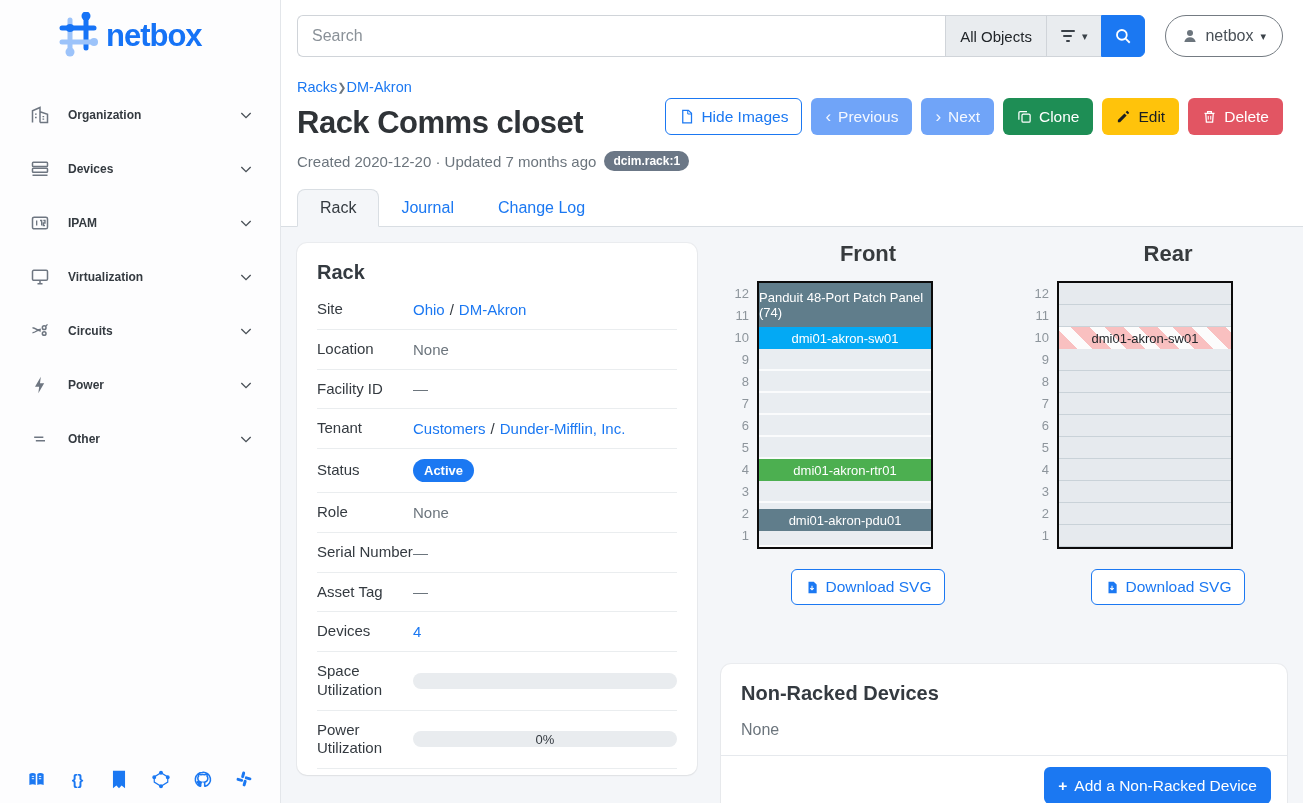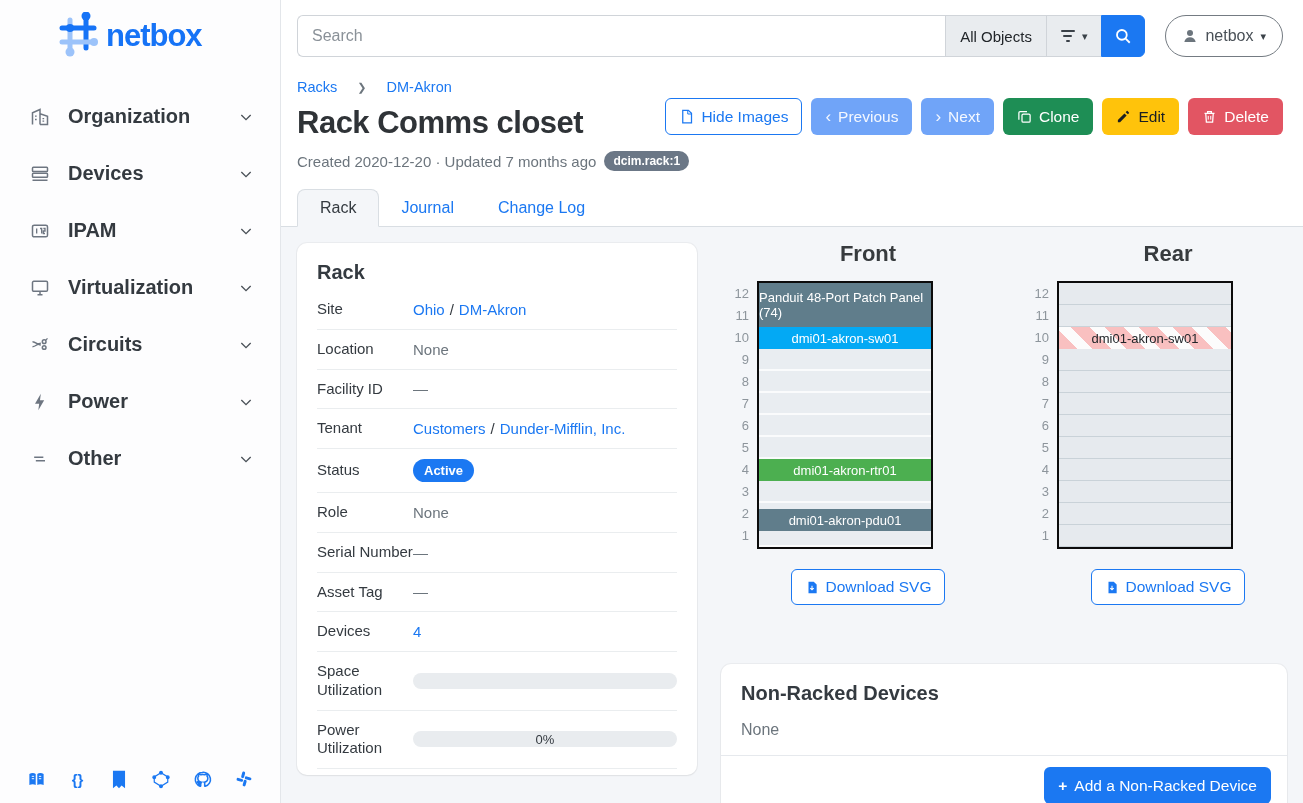--- a/index.html
+++ b/index.html
@@ -6,21 +6,21 @@
   html,body { width:1303px; height:803px; }
   body { font-family:"Liberation Sans", sans-serif; background:#fff; overflow:hidden; }
   .page { width:1303px; height:803px; display:flex; overflow:hidden; }
 
   
   .sidebar { width:281px; flex:0 0 281px; background:#fdfdfe; border-right:1px solid #e3e6ea; position:relative; }
   .logo { display:flex; align-items:center; justify-content:center; padding:12px 0 6px 0; }
   .nav { margin-top:22px; }
   .nav-item { display:flex; align-items:center; padding:17px 26px 17px 30px; cursor:pointer; }
   .nav-item .nicon { width:20px; height:20px; margin-right:18px; color:#6e7681; flex:0 0 20px; }
-  .nav-item .nlabel { font-size:20px; font-weight:bold; color:#343a40; flex:1; }
+  .nav-item .nlabel { font-size:12px; font-weight:bold; color:#343a40; flex:1; }
   .nav-item .chev { color:#495057; }
   .side-footer { position:absolute; bottom:14px; left:0; right:0; display:flex; justify-content:space-between; padding:0 26px; align-items:center; }
   .side-footer .ficon { color:#1b78f2; width:20px; height:20px; display:inline-flex; align-items:center; justify-content:center; font-size:15px; font-weight:bold; cursor:pointer; }
 
   
   .main { flex:1; display:flex; flex-direction:column; background:#fff; min-width:0; }
 
   .topbar { display:flex; align-items:center; padding:15px 20px 14px 16px; }
   .search-group { display:flex; flex:1; height:42px; }
   .search-input { flex:1; border:1px solid #d0d4d9; border-right:none; border-radius:6px 0 0 6px; padding:0 14px; font-size:16px; color:#343a40; outline:none; background:#fff; font-family:"Liberation Sans", sans-serif; }
@@ -28,21 +28,21 @@
   .seg { display:flex; align-items:center; background:#e9ecef; border:1px solid #d0d4d9; border-right:none; padding:0 14px; font-size:15px; color:#212529; cursor:pointer; }
   .seg.filter { gap:7px; }
   .filter-lines { display:inline-flex; flex-direction:column; gap:3px; align-items:center; }
   .filter-lines i { display:block; height:2px; background:#3a4148; border-radius:1px; }
   .filter-lines i:nth-child(1){width:14px;} .filter-lines i:nth-child(2){width:9px;} .filter-lines i:nth-child(3){width:4px;}
   .caret { font-size:11px; color:#3a4148; }
   .search-btn { width:44px; border:1px solid #1b78f2; background:#1b78f2; border-radius:0 6px 6px 0; display:flex; align-items:center; justify-content:center; cursor:pointer; }
   .user-btn { margin-left:20px; height:42px; border:1px solid #747b82; border-radius:21px; background:#fff; display:flex; align-items:center; gap:7px; padding:0 16px; font-size:16px; color:#495057; cursor:pointer; }
 
   .page-head { position:relative; padding:0 20px 0 16px; }
-  .breadcrumb { font-size:14.5px; margin-top:8px; display:flex; align-items:center; gap:20px; }
+  .breadcrumb { font-size:14.5px; margin-top:8px; display:flex; align-items:center; gap:0; }
   a.lnk { color:#1b78f2; text-decoration:none; cursor:pointer; }
   .bc-sep { color:#6c757d; font-size:11px; }
   .page-title { font-size:31px; font-weight:bold; color:#2f3337; margin-top:10px; letter-spacing:-0.5px; }
   .meta-row { margin-top:10px; display:flex; align-items:center; gap:8px; font-size:15px; color:#6c757d; }
   .id-badge { background:#6b7786; color:#fff; font-size:12px; font-weight:bold; padding:3px 9px; border-radius:10px; }
   .head-buttons { position:absolute; top:27px; right:20px; display:flex; gap:9px; }
   .btn { display:inline-flex; align-items:center; gap:7px; height:37px; padding:0 13px; border-radius:6px; font-size:15.5px; cursor:pointer; border:1px solid transparent; white-space:nowrap; }
   .btn-outline-blue { background:#fff; border-color:#1b78f2; color:#1b78f2; }
   .btn-softblue { background:#70a4f8; color:#f4f8ff; }
   .btn-green { background:#1e8e55; color:#fff; }

